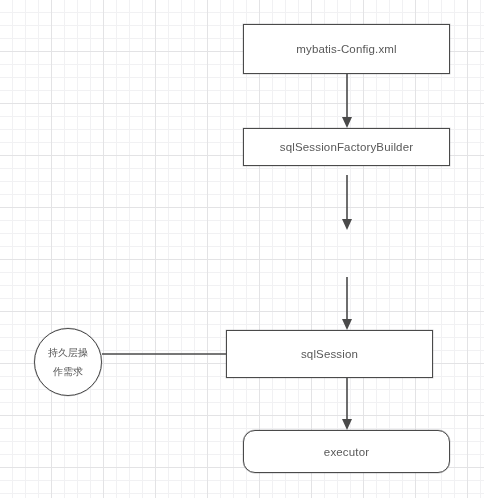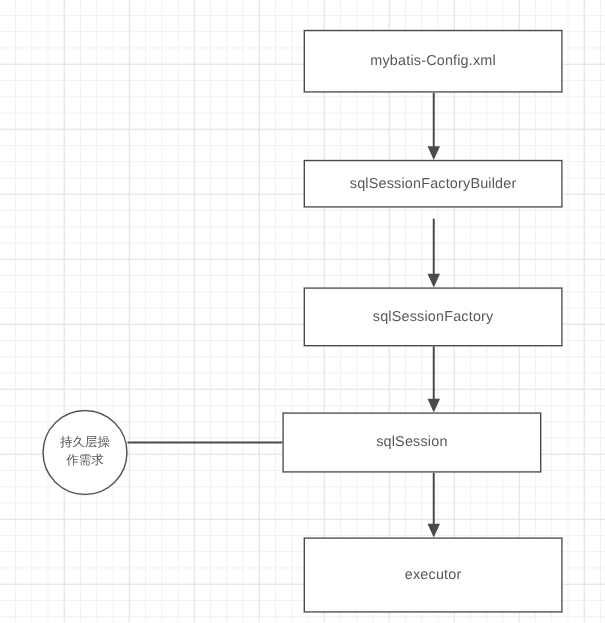--- a/index.html
+++ b/index.html
@@ -56,21 +56,21 @@
     border-radius: 50%;
     background: #ffffff;
     display: flex;
     align-items: center;
     justify-content: center;
     box-shadow: 0 0 0 0.4px rgba(90,90,95,0.3);
   }
 
   .ellipse-node .node-label {
     font-size: 10px;
-    line-height: 14px;
+    line-height: 19px;
     color: #555555;
     text-align: center;
     width: 40px;
     word-break: break-all;
     font-family: "DejaVu Sans", "Liberation Sans", sans-serif;
   }
 
   .edge-svg {
     position: absolute;
     left: 0;
@@ -125,29 +125,26 @@
   </svg>
 
   <div class="node-box" style="left:243px; top:24px; width:207px; height:50px;">
     <span class="node-label">mybatis-Config.xml</span>
   </div>
 
   <div class="node-box" style="left:243px; top:128px; width:207px; height:38px;">
     <span class="node-label">sqlSessionFactoryBuilder</span>
   </div>
 
-  <div class="node-box" style="left:243px; top:230px; width:207px; height:47px;">
-    <span class="node-label">sqlSessionFactory</span>
-  </div>
 
   <div class="node-box" style="left:226px; top:330px; width:207px; height:48px;">
     <span class="node-label">sqlSession</span>
   </div>
 
-  <div class="node-box" style="left:243px; top:430px; width:207px; height:60px;">
+  <div class="node-box" style="left:243px; top:430px; width:207px; height:43px;border-radius:12px;">
     <span class="node-label">executor</span>
   </div>
 
   <div class="ellipse-node" style="left:34px; top:328px; width:68px; height:68px;">
     <span class="node-label">持久层操作需求</span>
   </div>
 
 </div>
 
 </body></html>

